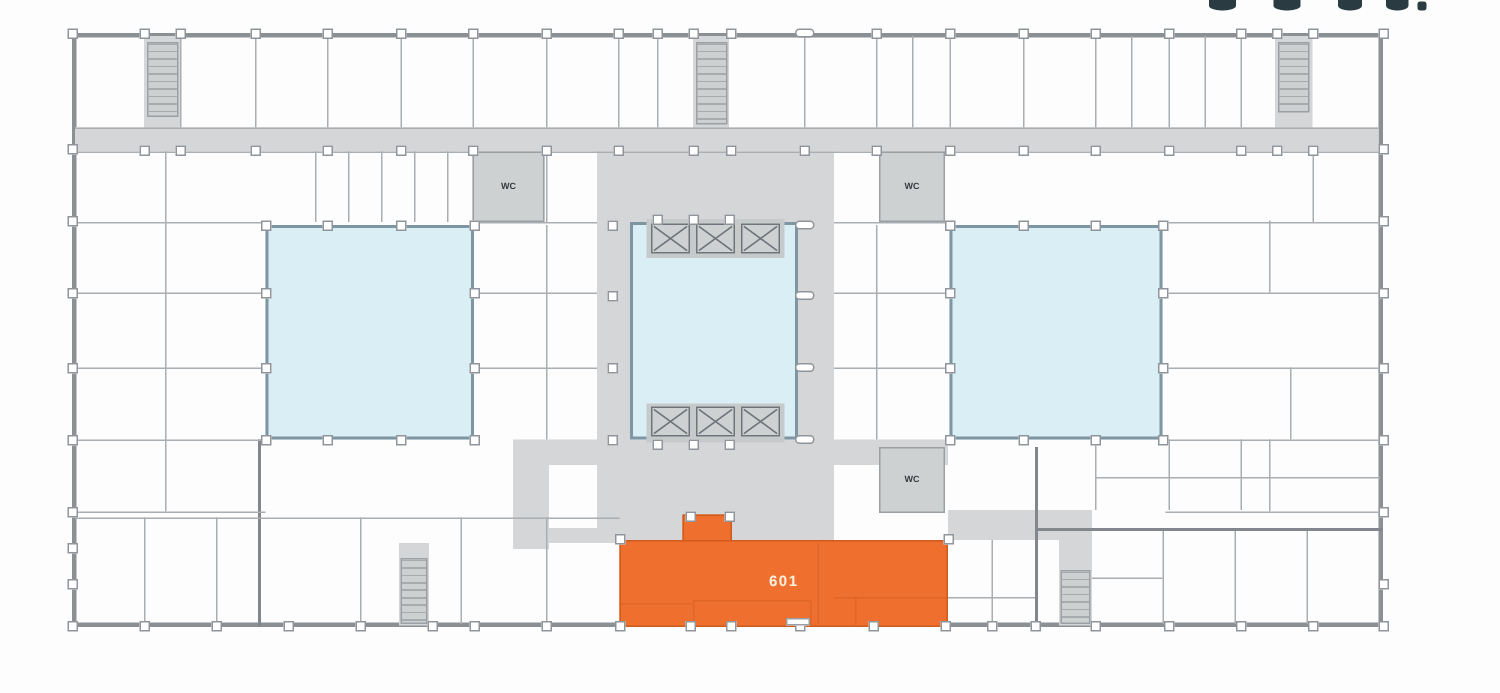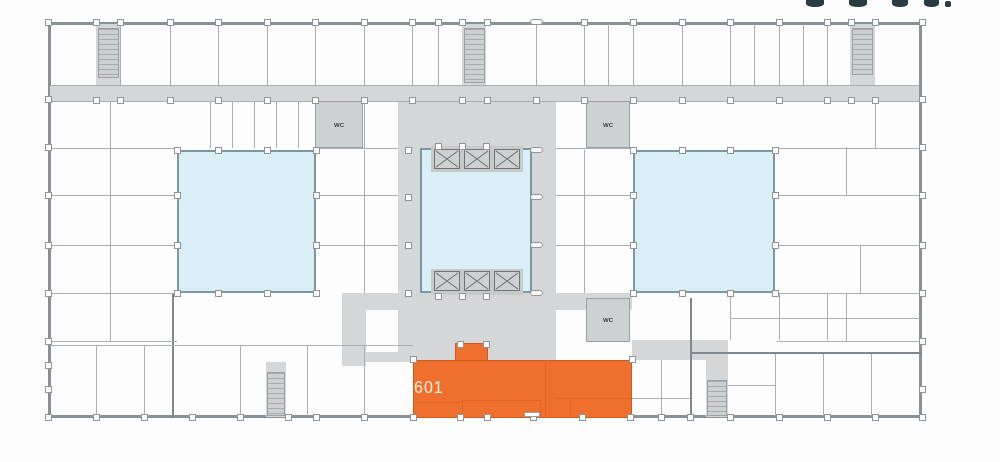--- a/index.html
+++ b/index.html
@@ -13,22 +13,22 @@
   .wv{width:1px;background:#a9aeb2;z-index:3;}
   .wh{height:1px;background:#a9aeb2;z-index:3;}
   .wvd{width:2px;background:#81878c;z-index:3;}
   .whd{height:2px;background:#81878c;z-index:3;}
   .hatch{background:repeating-linear-gradient(180deg,#a8abad 0 1px,#cdd0d1 1px 5px);border:1px solid #9aa0a4;z-index:4;}
   .elev{background:#ced1d2;border:1px solid #6e747a;z-index:4;}
   .elev svg{display:block;width:100%;height:100%;}
   .wc{background:#ced1d2;border:1px solid #9ba0a4;z-index:4;display:flex;align-items:center;justify-content:center;
       font-size:6px;font-weight:bold;color:#383d41;}
   .unit{background:var(--highlight,#ee6f2e);border:1px solid #cf5b1c;z-index:5;}
-  .unit-label{position:absolute;left:0;right:0;top:50%;transform:translateY(-58%);
-      color:#fcefe0;font-size:16px;font-weight:normal;letter-spacing:1px;}
+  .unit-label{position:absolute;left:0;right:0;top:50%;transform:translateY(-58%);text-align:center;
+      color:#fcefe0;font-size:10px;font-weight:bold;letter-spacing:1px;}
   .uline{background:#d85f20;opacity:.55;z-index:6;}
   .colsq{width:7px;height:7px;background:#fff;border:1px solid #8f959a;z-index:8;}
   .pill{width:13px;height:6px;background:#fff;border:1px solid #8f959a;border-radius:3px;z-index:8;}
   .door{background:#fff;border:1px solid #9aa0a4;z-index:8;}
   .logo-frag{background:var(--logo,#2a3c41);border-radius:0 0 45% 45%;z-index:9;}
   .logo-dot{background:var(--logo,#2a3c41);border-radius:30%;z-index:9;}
 </style>
 </head>
 <body>
 

